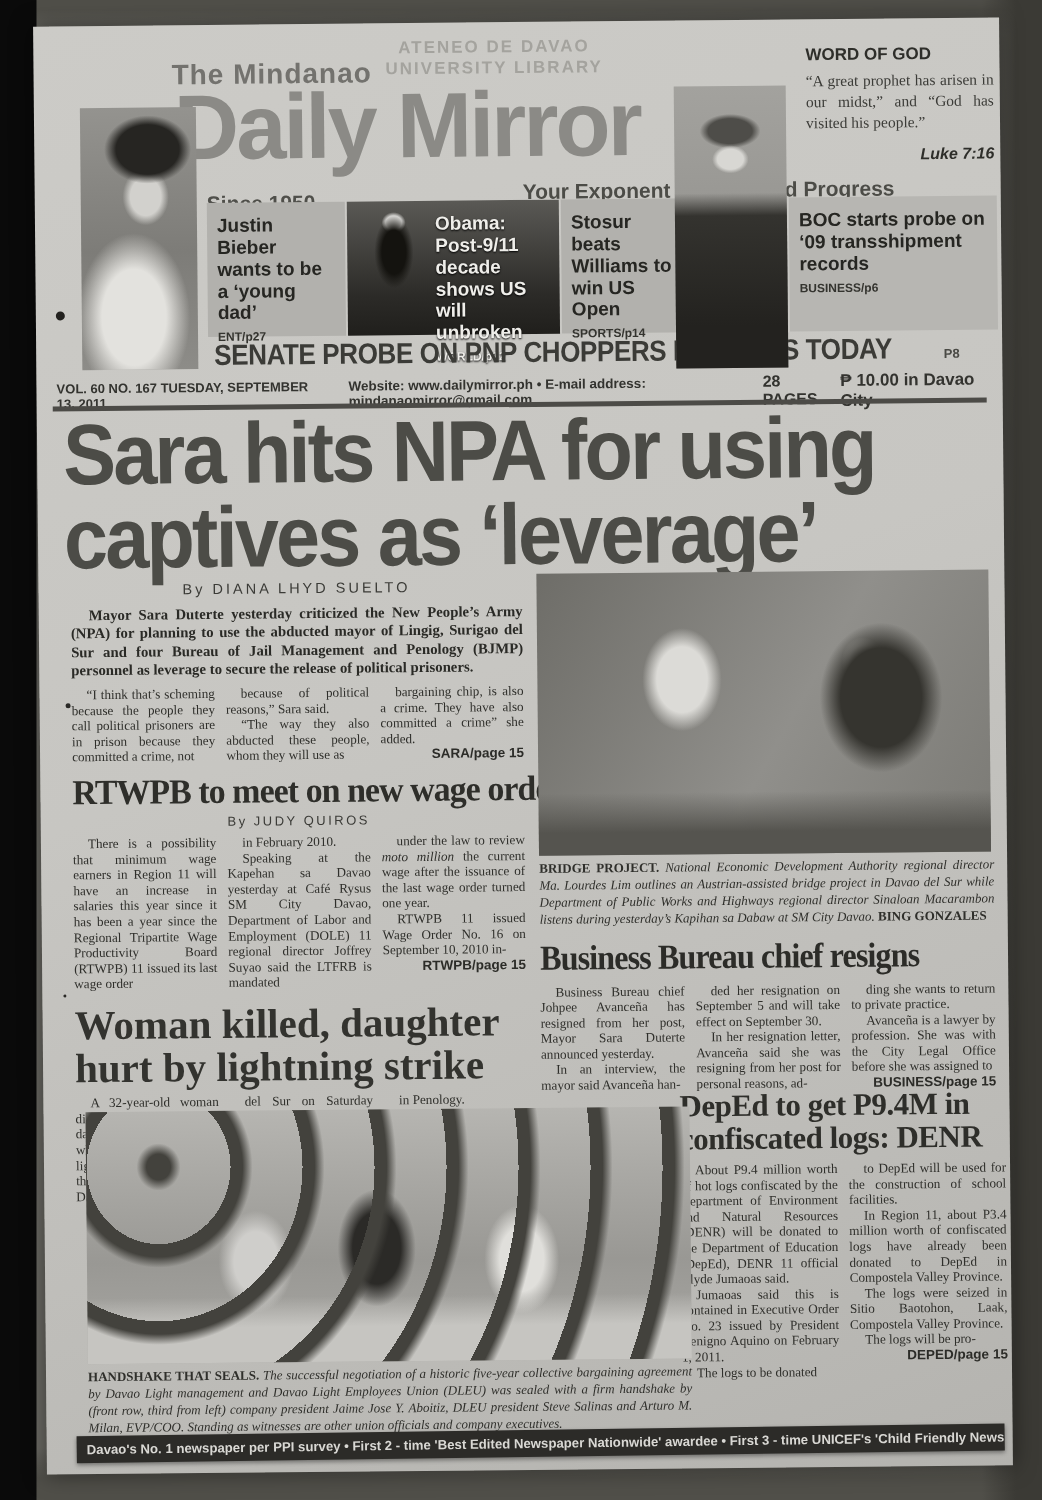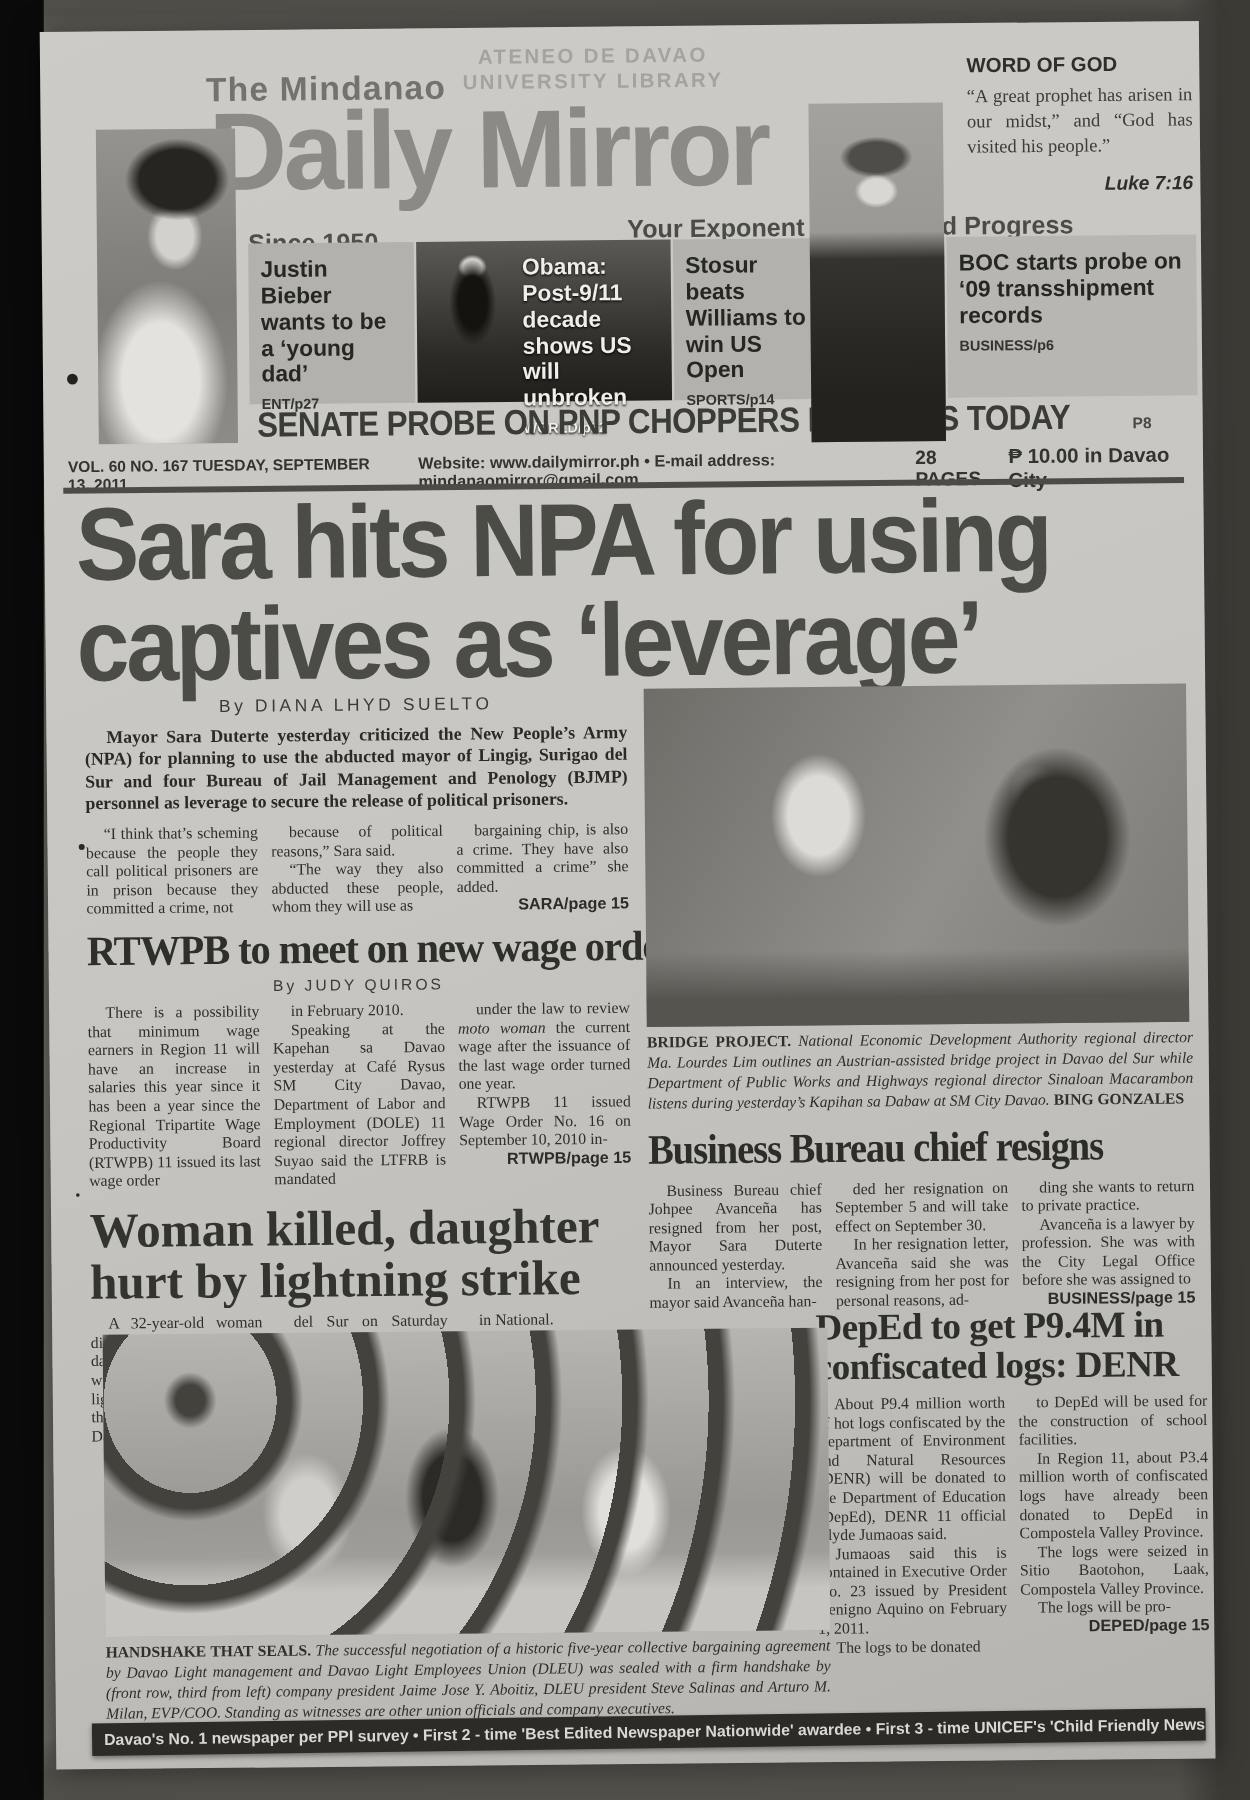--- a/index.html
+++ b/index.html
@@ -227,40 +227,40 @@
     <div class="sub-byline">By JUDY QUIROS</div>
     <div class="cols body-cols">
       <div class="col">
           <p>There is a possibility that minimum wage earners in Region 11 will have an increase in salaries this year since it has been a year since the Regional Tripartite Wage Productivity Board (RTWPB) 11 issued its last wage order</p>
         </div>
       <div class="col">
           <p>in February 2010.</p>
           <p>Speaking at the Kapehan sa Davao yesterday at Café Rysus SM City Davao, Department of Labor and Employment (DOLE) 11 regional director Joffrey Suyao said the LTFRB is mandated</p>
         </div>
       <div class="col">
-        <p><span>under the law to review </span><span class="ital">moto woman</span><span> the current wage after the issuance of the last wage order turned one year.</span></p>
+        <p><span>under the law to review </span><span class="ital">moto million</span><span> the current wage after the issuance of the last wage order turned one year.</span></p>
         <p>RTWPB 11 issued Wage Order No. 16 on September 10, 2010 in-</p>
         <p class="jump">RTWPB/page 15</p>
       </div>
     </div>
 
     <div class="woman-head">
       <div>Woman killed, daughter</div>
       <div>hurt by lightning strike</div>
     </div>
     <div class="cols body-cols">
       <div class="col">
           <p>A 32-year-old woman died and her four year-old daughter seriously injured when they were hit by lightning while tending their cows in Bansalan, Davao</p>
         </div>
       <div class="col">
           <p>del Sur on Saturday afternoon.</p>
           <p>Bansalan police identified the fatality as Margie Matos, a resident of Sitio Ararat, Barangay Managa</p>
         </div>
       <div class="col">
-          <p>in National.</p>
+          <p>in Penology.</p>
           <p>Police said the victims were tending their cows at around 5 p.m. on September 10 when they were</p>
           <p class="jump">WOMAN/page 15</p>
         </div>
     </div>
   </div>
 
   <div class="abs right-stack">
     <div class="photo photo-sara"></div>
     <div class="photo-caption">
       <span class="cap-label">BRIDGE PROJECT.</span>

